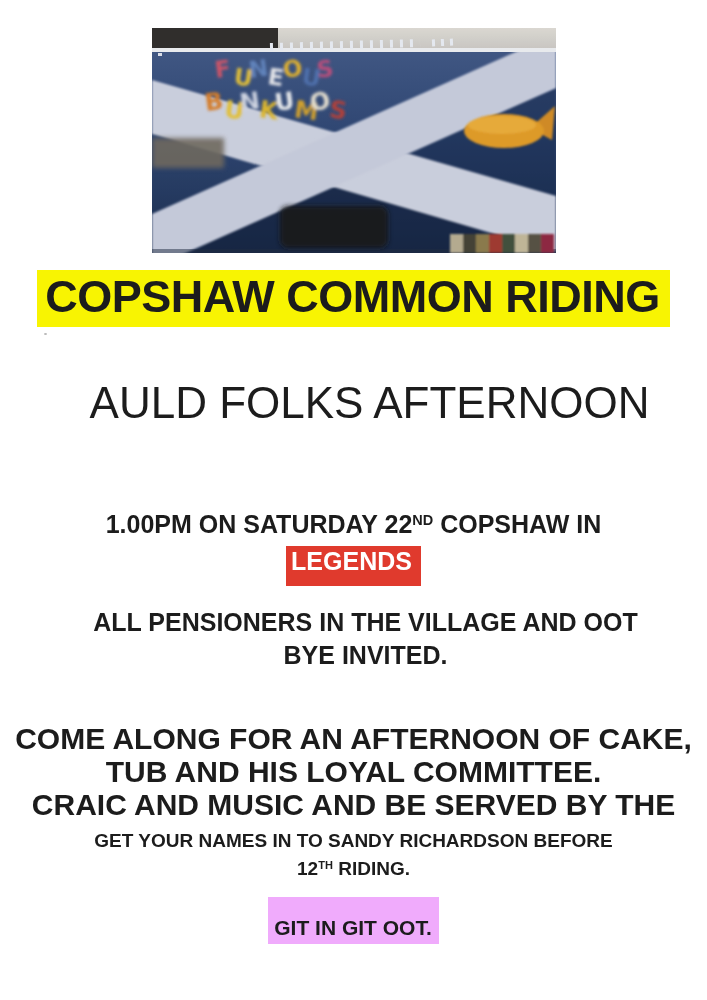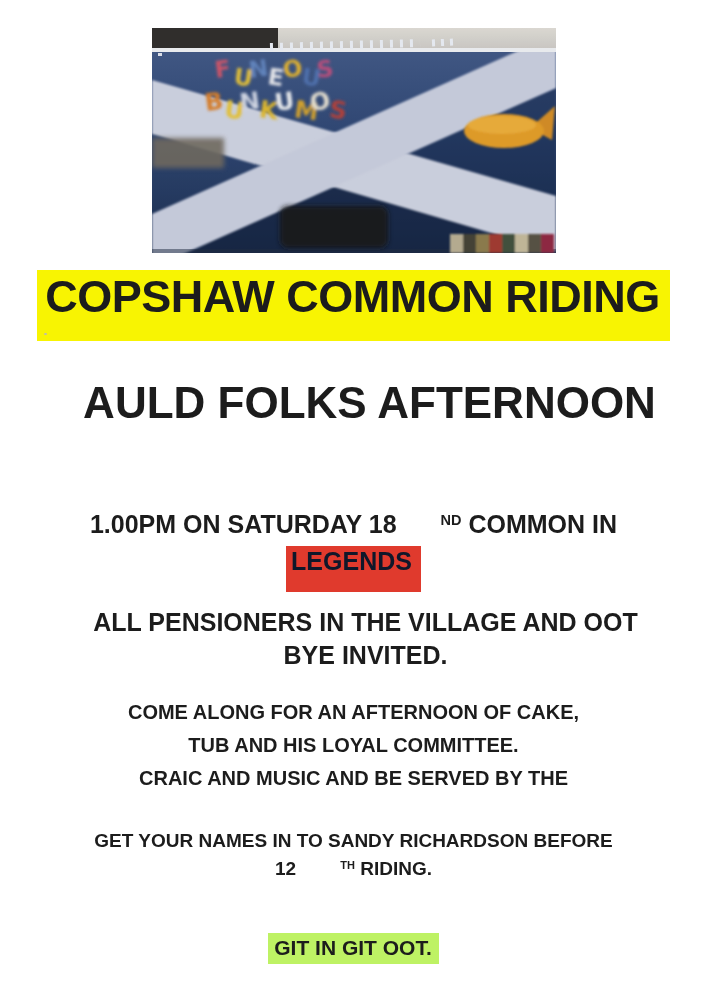--- a/index.html
+++ b/index.html
@@ -10,31 +10,31 @@
     color:#1c1c1c;
     -webkit-font-smoothing:antialiased;
   }
   .abs{position:absolute;}
   .centered{left:0;right:0;text-align:center;}
   .photo{
     left:152px;top:28px;width:404px;height:225px;
     filter:blur(0.5px) saturate(0.9) contrast(0.96);
   }
   .banner{top:270px;font-size:45px;font-weight:700;letter-spacing:-0.5px;line-height:53px;}
-  .hl-yellow{display:inline-block;background:#f8f402;padding:0 10px 18px 8px;}
-  .title-block{top:379px;font-size:44px;font-weight:700;line-height:48px;letter-spacing:0;margin-left:32px;}
+  .hl-yellow{display:inline-block;background:#f8f402;padding:0 10px 4px 8px;}
+  .title-block{top:379px;font-size:44px;font-weight:400;line-height:48px;letter-spacing:0;margin-left:32px;}
   .when-block{top:505px;font-size:25px;font-weight:700;line-height:30px;}
   .venue-line{margin-top:7px;}
-  .hl-red{display:inline-block;background:#e03a2d;padding:0 9px 16px 5px;color:#0f172a;}
+  .hl-red{display:inline-block;background:#e03a2d;padding:0 9px 10px 5px;color:#ffffff;}
   .invite-block{top:606px;font-size:25px;font-weight:700;line-height:33px;margin-left:24px;}
-  .details-block{top:696px;font-size:20px;font-weight:700;line-height:33px;}
+  .details-block{top:722px;font-size:30px;font-weight:700;line-height:33px;}
   .rsvp-block{top:828px;font-size:19px;font-weight:700;line-height:25px;}
   .footer-block{top:897px;font-size:21px;font-weight:700;line-height:26px;}
-  .hl-yellow-sm{display:inline-block;background:#bef264;padding:2px 7px 3px 6px;margin-top:36px;}
-  sup{font-size:0.58em;vertical-align:0.55em;padding-left:44px;}
+  .hl-yellow-sm{display:inline-block;background:#f0abfc;padding:18px 7px 3px 6px;}
+  sup{font-size:0.58em;vertical-align:0.55em;}
   .speck{left:44px;top:333px;width:3px;height:2px;background:#b9b9b9;border-radius:50%;}
 </style>
 </head>
 <body>
 
 <div class="page">
 
   <div class="abs photo">
     <svg viewBox="0 0 404 225" width="404" height="225">
       <defs>
@@ -119,21 +119,21 @@
     <span class="hl-yellow">COPSHAW COMMON RIDING</span>
   </div>
 
   <div class="abs speck"></div>
 
   <div class="abs centered title-block">
     <div>AULD FOLKS AFTERNOON</div>
   </div>
 
   <div class="abs centered when-block">
-    <div><span>1.00PM ON SATURDAY 18</span><sup>ND</sup><span> COMMON IN</span></div>
+    <div><span>1.00PM ON SATURDAY 22</span><sup>ND</sup><span> COPSHAW IN</span></div>
     <div class="venue-line">
       <span class="hl-red">LEGENDS</span>
     </div>
   </div>
 
   <div class="abs centered invite-block">
     <div>ALL PENSIONERS IN THE VILLAGE AND OOT</div>
     <div>BYE INVITED.</div>
   </div>
 

